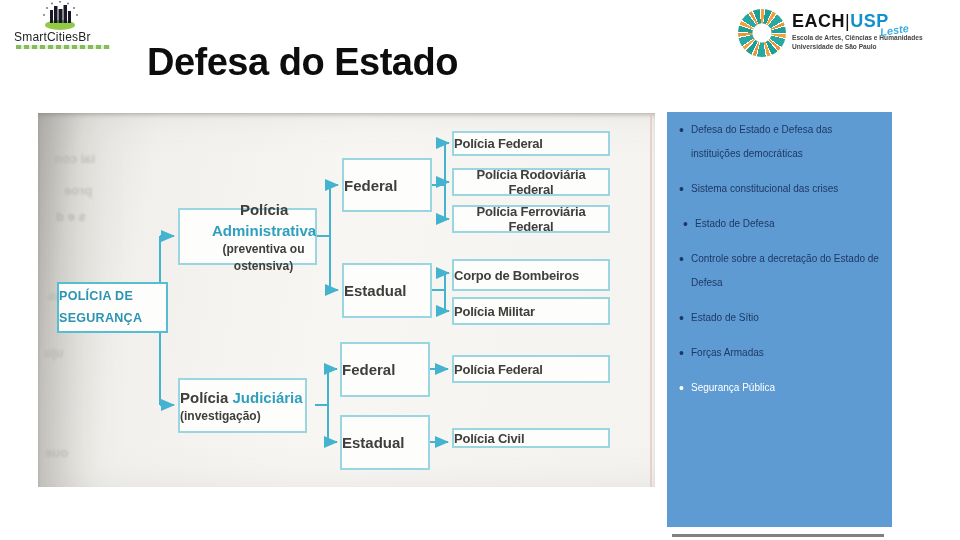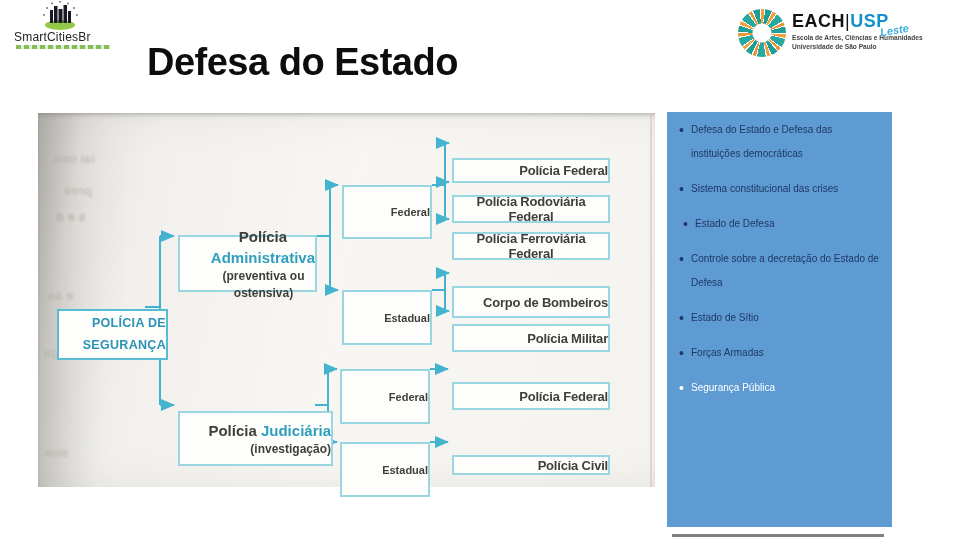--- a/index.html
+++ b/index.html
@@ -39,24 +39,24 @@
   
   .scan{position:absolute;left:38px;top:113px;width:617px;height:374px;
         background:linear-gradient(100deg,#c7c5c2 0%,#e4e2de 7%,#f1f0ec 18%,#f7f6f2 48%,#f4f3ef 100%);
         box-shadow:inset 0 3px 5px -2px rgba(110,110,104,0.55), inset 46px 0 60px -34px rgba(120,118,112,0.5);}
   .scan-edge{position:absolute;right:3px;top:0;width:2px;height:100%;background:#e6bdb6;opacity:0.65;}
 
   .ghost{position:absolute;color:#a8a69c;font-weight:bold;opacity:0.5;filter:blur(0.8px);
          transform:scaleX(-1);font-size:13px;white-space:nowrap;}
 
   .dbox{position:absolute;background:#fdfdfb;border:2px solid #9ad6e2;box-sizing:border-box;
-        display:flex;flex-direction:column;align-items:flex-end;justify-content:center;
-        color:#3f3e3b;text-align:center;margin-top:27px;}
+        display:flex;flex-direction:column;align-items:flex-start;justify-content:center;
+        color:#3f3e3b;text-align:center;}
   .leaf{font-size:13px;font-weight:600;letter-spacing:-0.2px;}
-  .mid{font-size:11px;font-weight:600;}
+  .mid{font-size:15px;font-weight:600;}
   .branch{font-size:15px;line-height:1.4;}
   .branch .pfx{font-weight:600;color:#3f3e3b;}
   .branch .hl{font-weight:bold;color:#2e9fbe;}
   .branch .sub{font-size:12px;font-weight:600;color:#3f3e3b;}
   .root{border-color:#56bdd3;color:#2b93b4;font-size:12.5px;font-weight:bold;line-height:1.7;
         letter-spacing:0.3px;}
 
   .connectors{position:absolute;left:0;top:0;width:617px;height:374px;}
 
   
@@ -159,21 +159,21 @@
 
     <div class="dbox root" style="left:19px;top:169px;width:111px;height:51px;">
       <div>POLÍCIA DE</div>
       <div>SEGURANÇA</div>
     </div>
 
     <div class="dbox branch" style="left:140px;top:95px;width:139px;height:57px;padding-left:32px;">
       <div><span class="pfx">Polícia</span> <span class="hl">Administrativa</span></div>
       <div class="sub">(preventiva ou ostensiva)</div>
     </div>
-    <div class="dbox branch" style="left:140px;top:271px;width:155px;height:55px;">
+    <div class="dbox branch" style="left:140px;top:265px;width:129px;height:55px;">
       <div><span class="pfx">Polícia</span> <span class="hl">Judiciária</span></div>
       <div class="sub">(investigação)</div>
     </div>
 
     <div class="dbox mid" style="left:304px;top:45px;width:90px;height:54px;">
         <span>Federal</span>
       </div>
     <div class="dbox mid" style="left:304px;top:150px;width:90px;height:55px;">
         <span>Estadual</span>
       </div>

